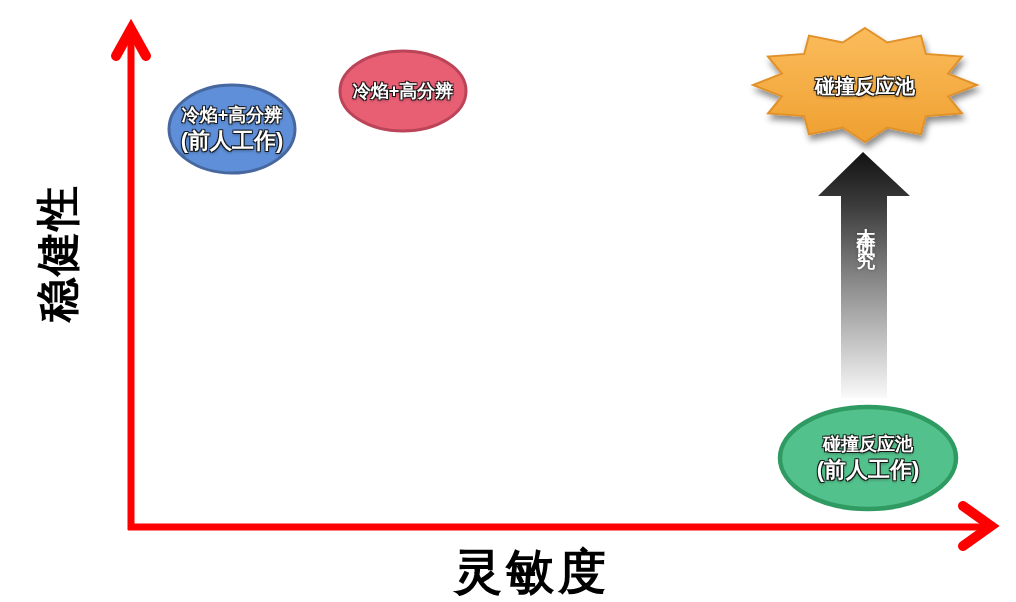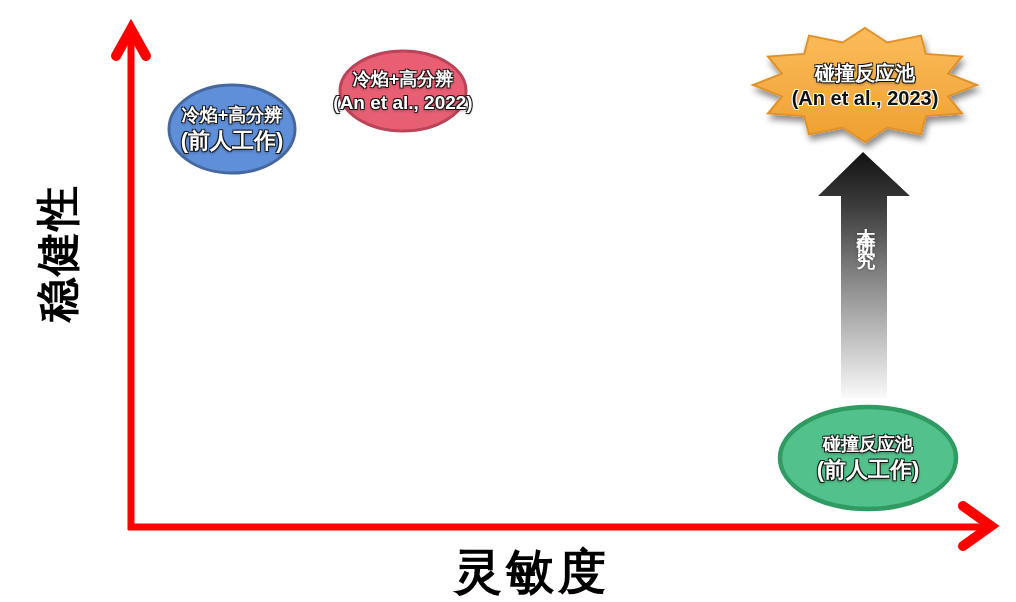--- a/index.html
+++ b/index.html
@@ -83,26 +83,24 @@
   <div id="y-axis-label" class="abs axis-label" style="left:58px;top:253px;">稳健性</div>
   <div id="x-axis-label" class="abs axis-label" style="left:532px;top:572px;">灵敏度</div>
 
   <div id="node-cold-prior" class="abs lbl" style="left:232px;top:129px;">
     <div class="node-line1 outline-dark">冷焰+高分辨</div>
     <div class="node-line2 outline-dark">(前人工作)</div>
   </div>
 
   <div id="node-cold-2022" class="abs lbl" style="left:403px;top:91px;">
     <div class="node-line1 outline-dark">冷焰+高分辨</div>
-    <div class="node-line2 outline-dark">(An et al., 2022)</div>
   </div>
 
   <div id="node-collision-2023" class="abs lbl" style="left:865px;top:86px;">
     <div class="node-line1 outline-dark">碰撞反应池</div>
-    <div class="node-line2 outline-light">(An et al., 2023)</div>
   </div>
 
   <div id="node-collision-prior" class="abs lbl" style="left:868px;top:458px;">
     <div class="node-line1 outline-dark">碰撞反应池</div>
     <div class="node-line2 outline-dark">(前人工作)</div>
   </div>
 
   <div id="arrow-label" class="abs" style="left:866px;top:212px;">本研究</div>
 
 </div>

